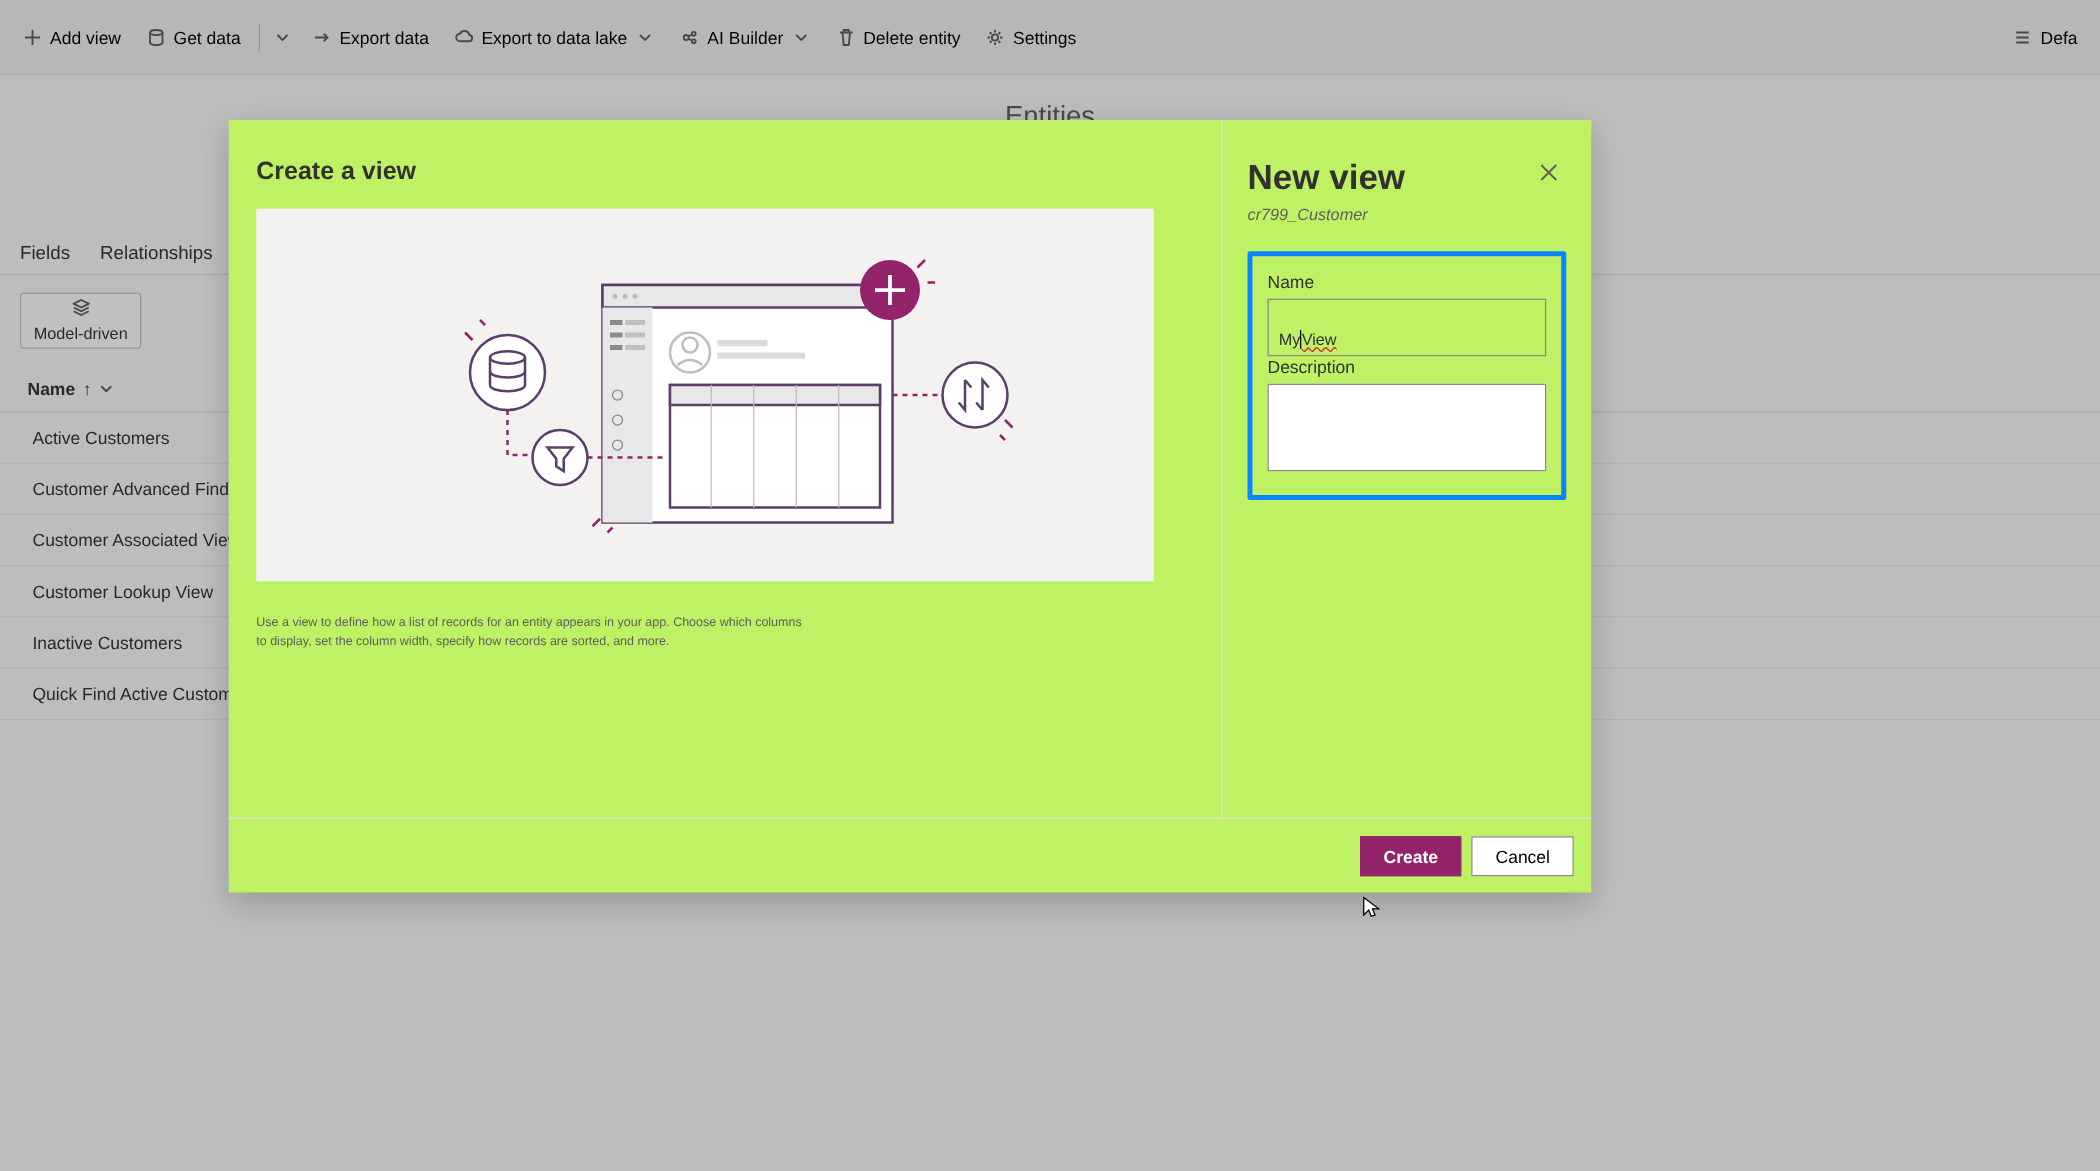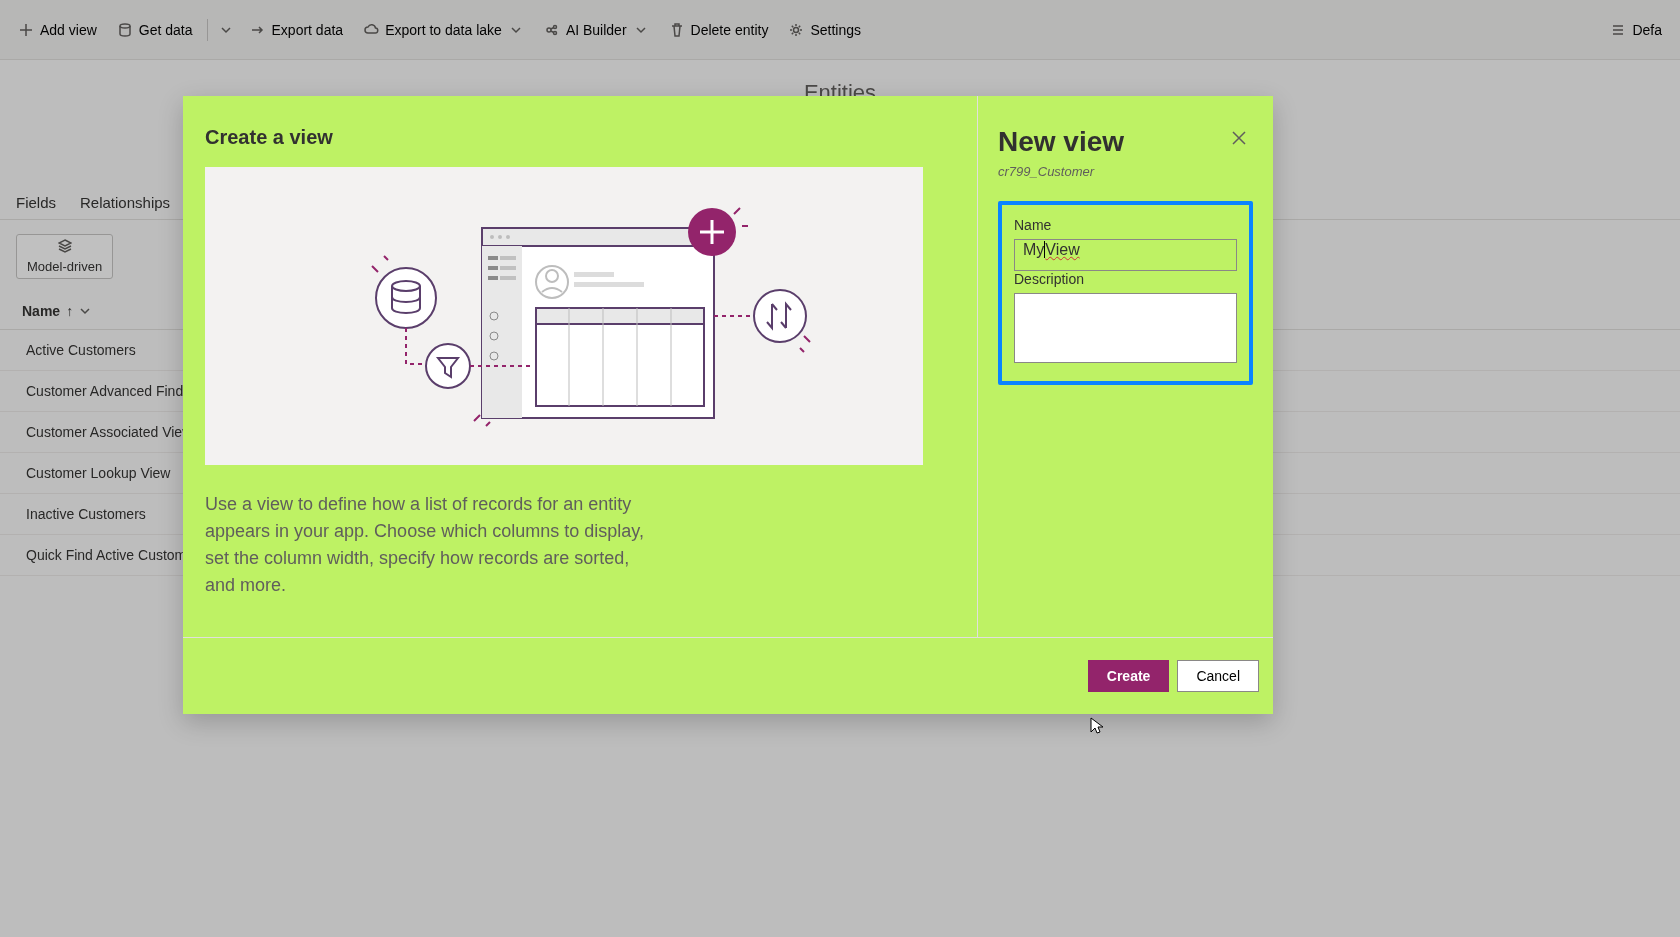--- a/index.html
+++ b/index.html
@@ -20,34 +20,34 @@
     .list .row { padding: 12px 26px; font-size: 14px; color: #323130; border-bottom: 1px solid #edebe9; }
     
     
     .modal-overlay { position: absolute; inset: 0; background: rgba(0,0,0,0.15); }
     .modal { position: absolute; left: 183px; top: 96px; width: 1090px; height: 618px; background: #bef264; display: flex; flex-direction: column; box-shadow: 0 8px 24px rgba(0,0,0,0.2); }
     .modal-body { flex: 1; display: flex; overflow: hidden; }
     .left { flex: 1; padding: 30px 22px; display: flex; flex-direction: column; }
     .left h2 { font-size: 20px; font-weight: 600; margin-bottom: 18px; color: #323130; }
     .illus { width: 718px; height: 298px; background: #f3f2f1; display: flex; align-items: center; justify-content: center; }
     .illus svg { display: block; }
-    .para { margin-top: 26px; max-width: 440px; font-size: 18px; line-height: 1.5; color: #605e5c; }
+    .para { margin-top: 26px; max-width: 440px; font-size: 10px; line-height: 1.5; color: #605e5c; }
     .right { width: 296px; border-left: 1px solid #e1dfdd; padding: 30px 20px 20px; position: relative; }
     .right h3 { font-size: 28px; font-weight: 600; color: #323130; }
     .sub { font-size: 13px; font-style: italic; color: #605e5c; margin-top: 6px; }
     .close-btn { position: absolute; top: 30px; right: 22px; width: 24px; height: 24px; display: flex; align-items: center; justify-content: center; cursor: pointer; color: #605e5c; }
     .close-btn svg { width: 14px; height: 14px; }
     .form-highlight { border: 4px solid #0a84ff; padding: 12px 12px 14px; margin-top: 22px; border-radius: 2px; }
     .lbl { font-size: 14px; color: #323130; display: block; margin-bottom: 6px; }
-    .txt, .ta { width: 100%; border: 1px solid #8a8886; padding: 0 8px; font-size: 16px; color: #323130; font-family: inherit; }
+    .txt, .ta { width: 100%; border: 1px solid #8a8886; padding: 22px 8px; font-size: 13px; color: #323130; font-family: inherit; }
     .ta { height: 70px; resize: none; margin-top: 0; }
     .form-highlight .lbl:nth-of-type(2) { }
     .txt .spell-err { text-decoration: underline wavy #d13438 1px; }
     .cursor-caret { border-left: 1px solid #000; }
-    .modal-footer { height: 77px; border-top: 1px solid #e1dfdd; display: flex; align-items: center; justify-content: flex-end; gap: 8px; padding: 0 14px; }
+    .modal-footer { height: 60px; border-top: 1px solid #e1dfdd; display: flex; align-items: center; justify-content: flex-end; gap: 8px; padding: 0 14px; }
     .btn { height: 32px; padding: 0 18px; font-size: 14px; border: 1px solid #8a8886; background: #fff; cursor: pointer; font-family: inherit; }
     .btn.primary { background: #93246b; color: #fff; border-color: #93246b; font-weight: 600; }
     
     .mouse-cursor { position: absolute; left: 1090px; top: 717px; pointer-events: none; }
     .mouse-cursor svg { width: 14px; height: 18px; }
     
     .icon-stroke { stroke: #605e5c; stroke-width: 1.5; fill: none; }
   </style>
 </head>
 <body>

